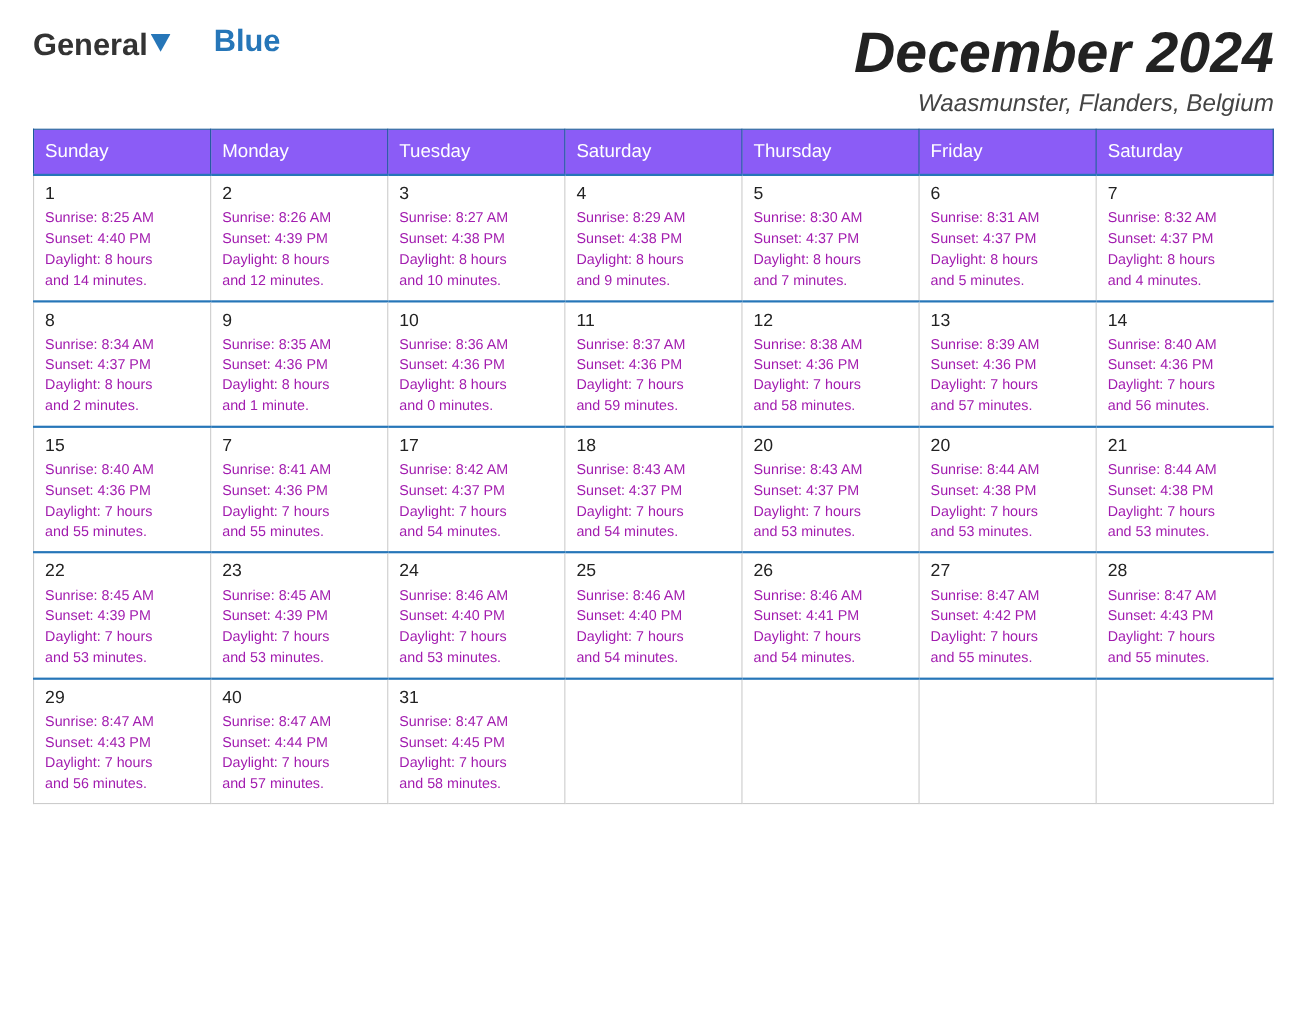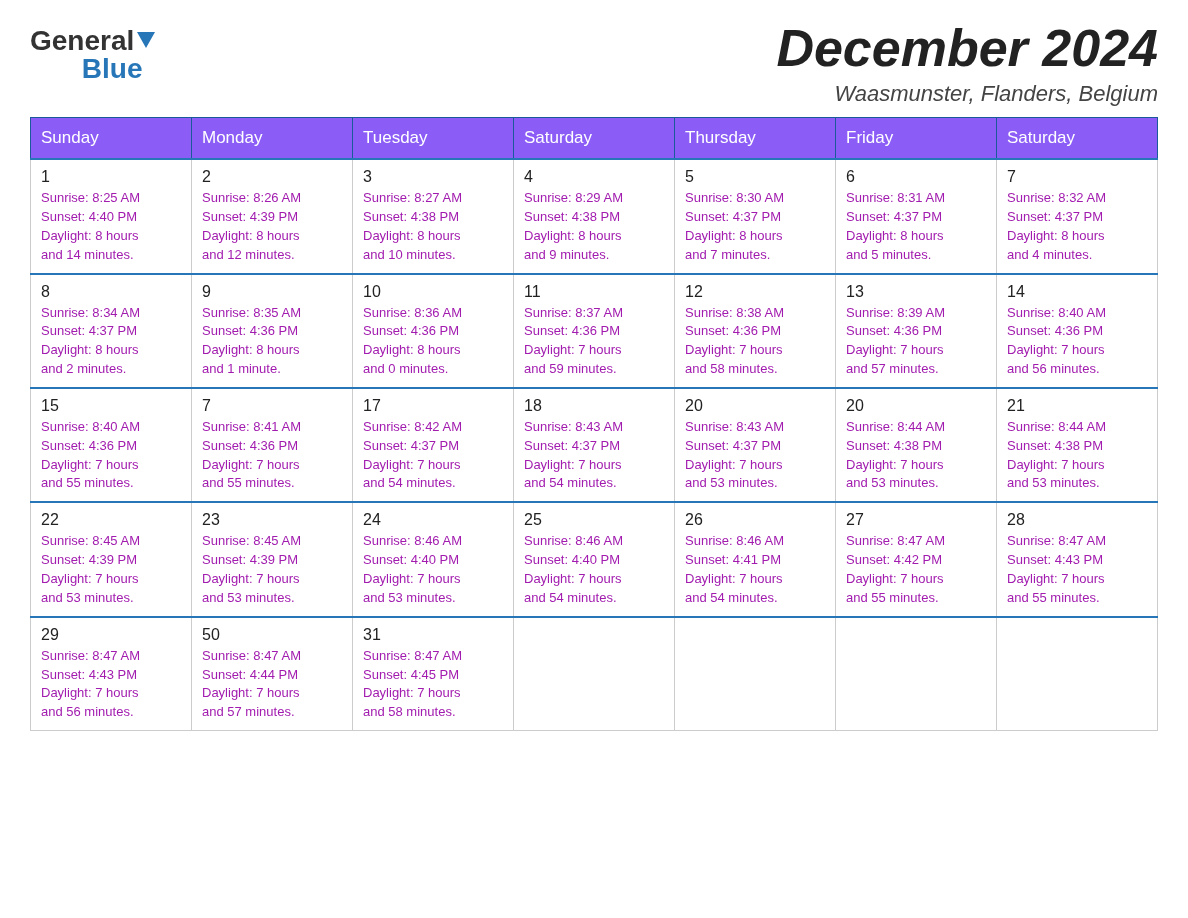--- a/index.html
+++ b/index.html
@@ -11,22 +11,22 @@
       min-height: 918px;
     }
     .header {
       display: flex;
       justify-content: space-between;
       align-items: flex-start;
       margin-bottom: 10px;
     }
     .logo {
       display: flex;
-      flex-direction: column;
-      align-items: center;
+      flex-direction: row;
+      align-items: flex-start;
       padding-top: 5px;
     }
     .title-block {
       text-align: right;
       font-style: italic;
     }
     .cal-title {
       font-size: 52px;
       font-weight: bold;
       color: #222;
@@ -234,21 +234,21 @@
           <span class="day-num">28</span>
           <div class="day-info">Sunrise: 8:47 AM<br>Sunset: 4:43 PM<br>Daylight: 7 hours<br>and 55 minutes.</div>
         </td>
       </tr>
       <tr>
         <td>
           <span class="day-num">29</span>
           <div class="day-info">Sunrise: 8:47 AM<br>Sunset: 4:43 PM<br>Daylight: 7 hours<br>and 56 minutes.</div>
         </td>
         <td>
-          <span class="day-num">50</span>
+          <span class="day-num">40</span>
           <div class="day-info">Sunrise: 8:47 AM<br>Sunset: 4:44 PM<br>Daylight: 7 hours<br>and 57 minutes.</div>
         </td>
         <td>
           <span class="day-num">31</span>
           <div class="day-info">Sunrise: 8:47 AM<br>Sunset: 4:45 PM<br>Daylight: 7 hours<br>and 58 minutes.</div>
         </td>
         <td class="empty"></td>
         <td class="empty"></td>
         <td class="empty"></td>
         <td class="empty"></td>

